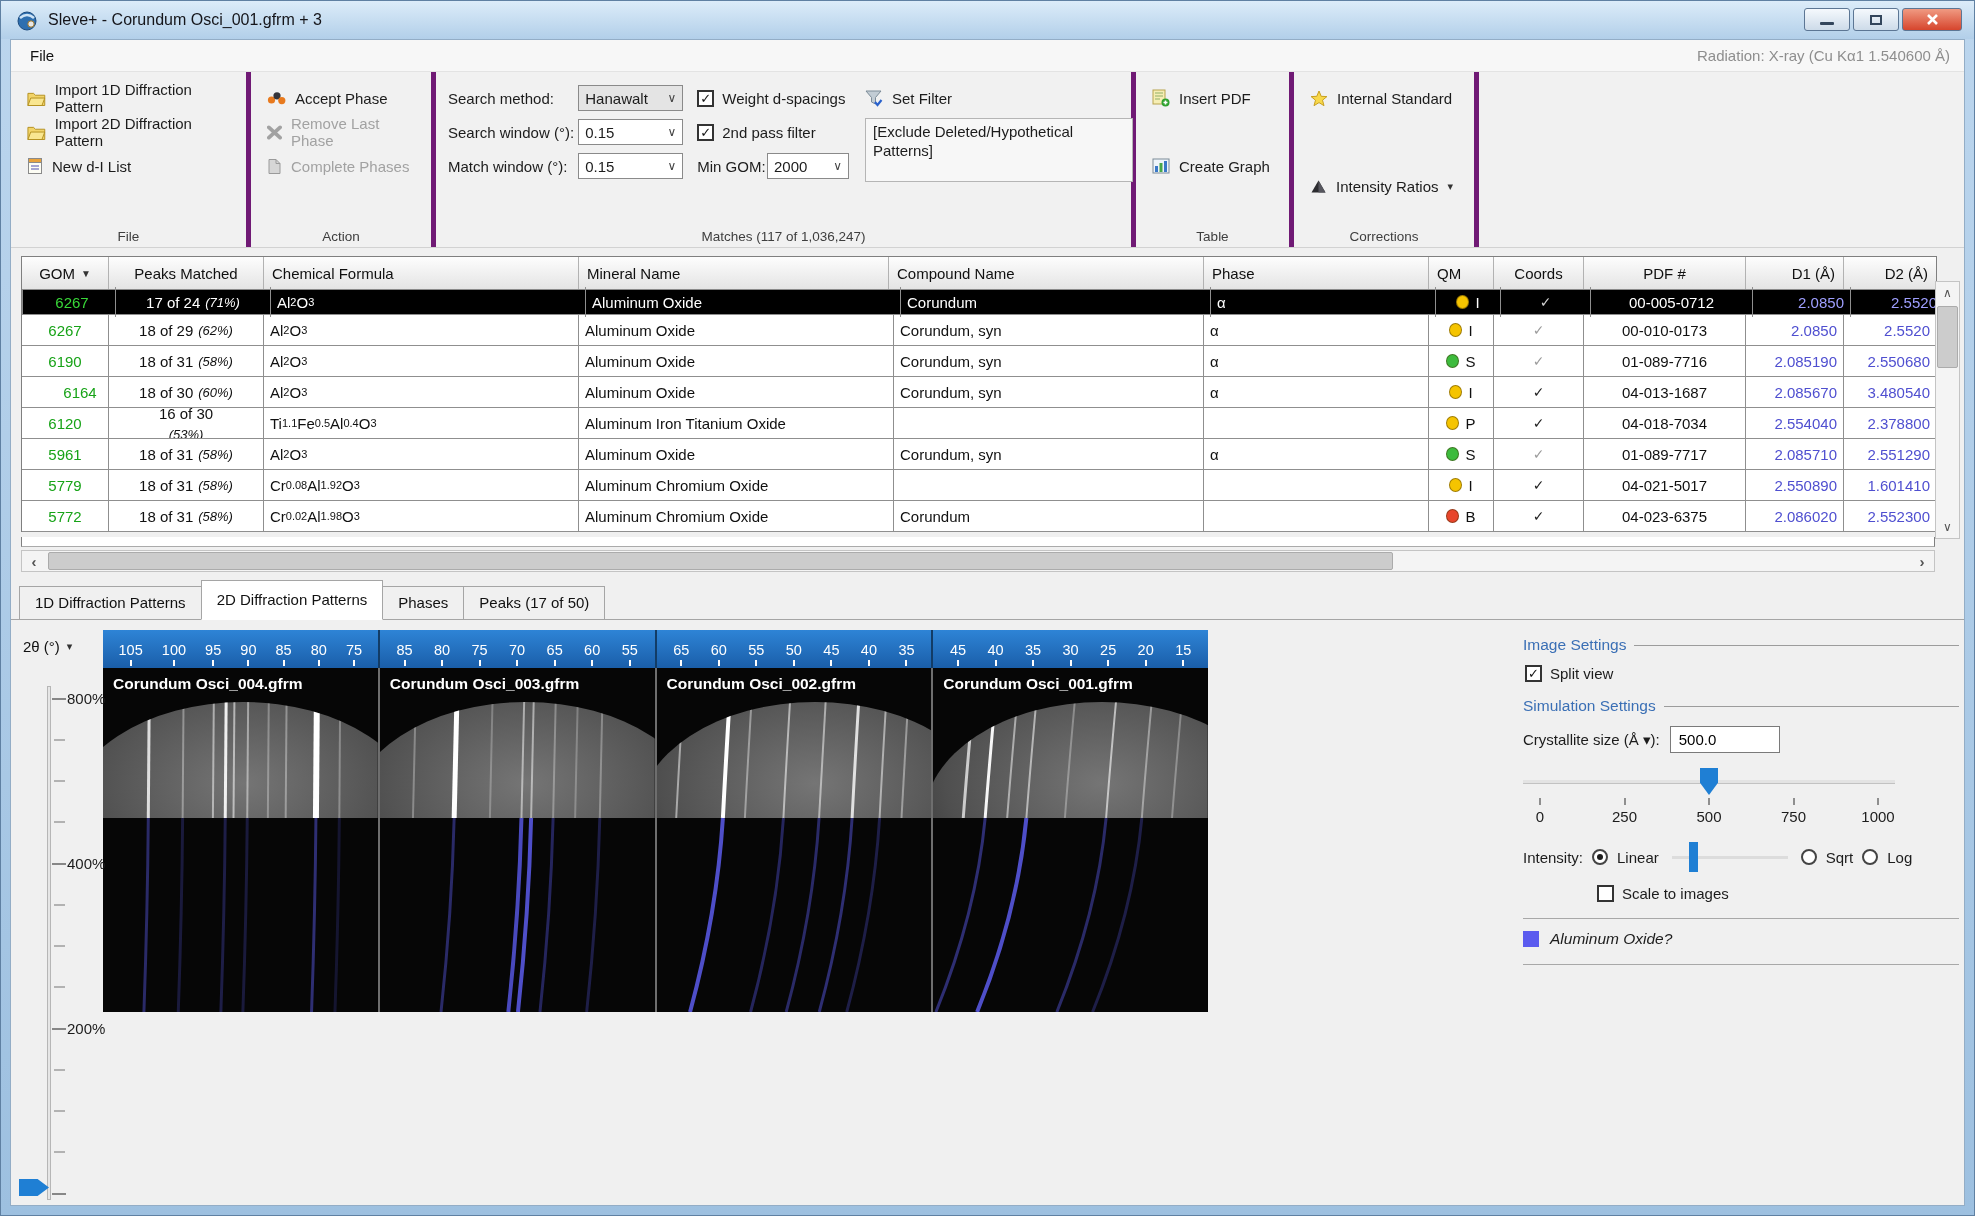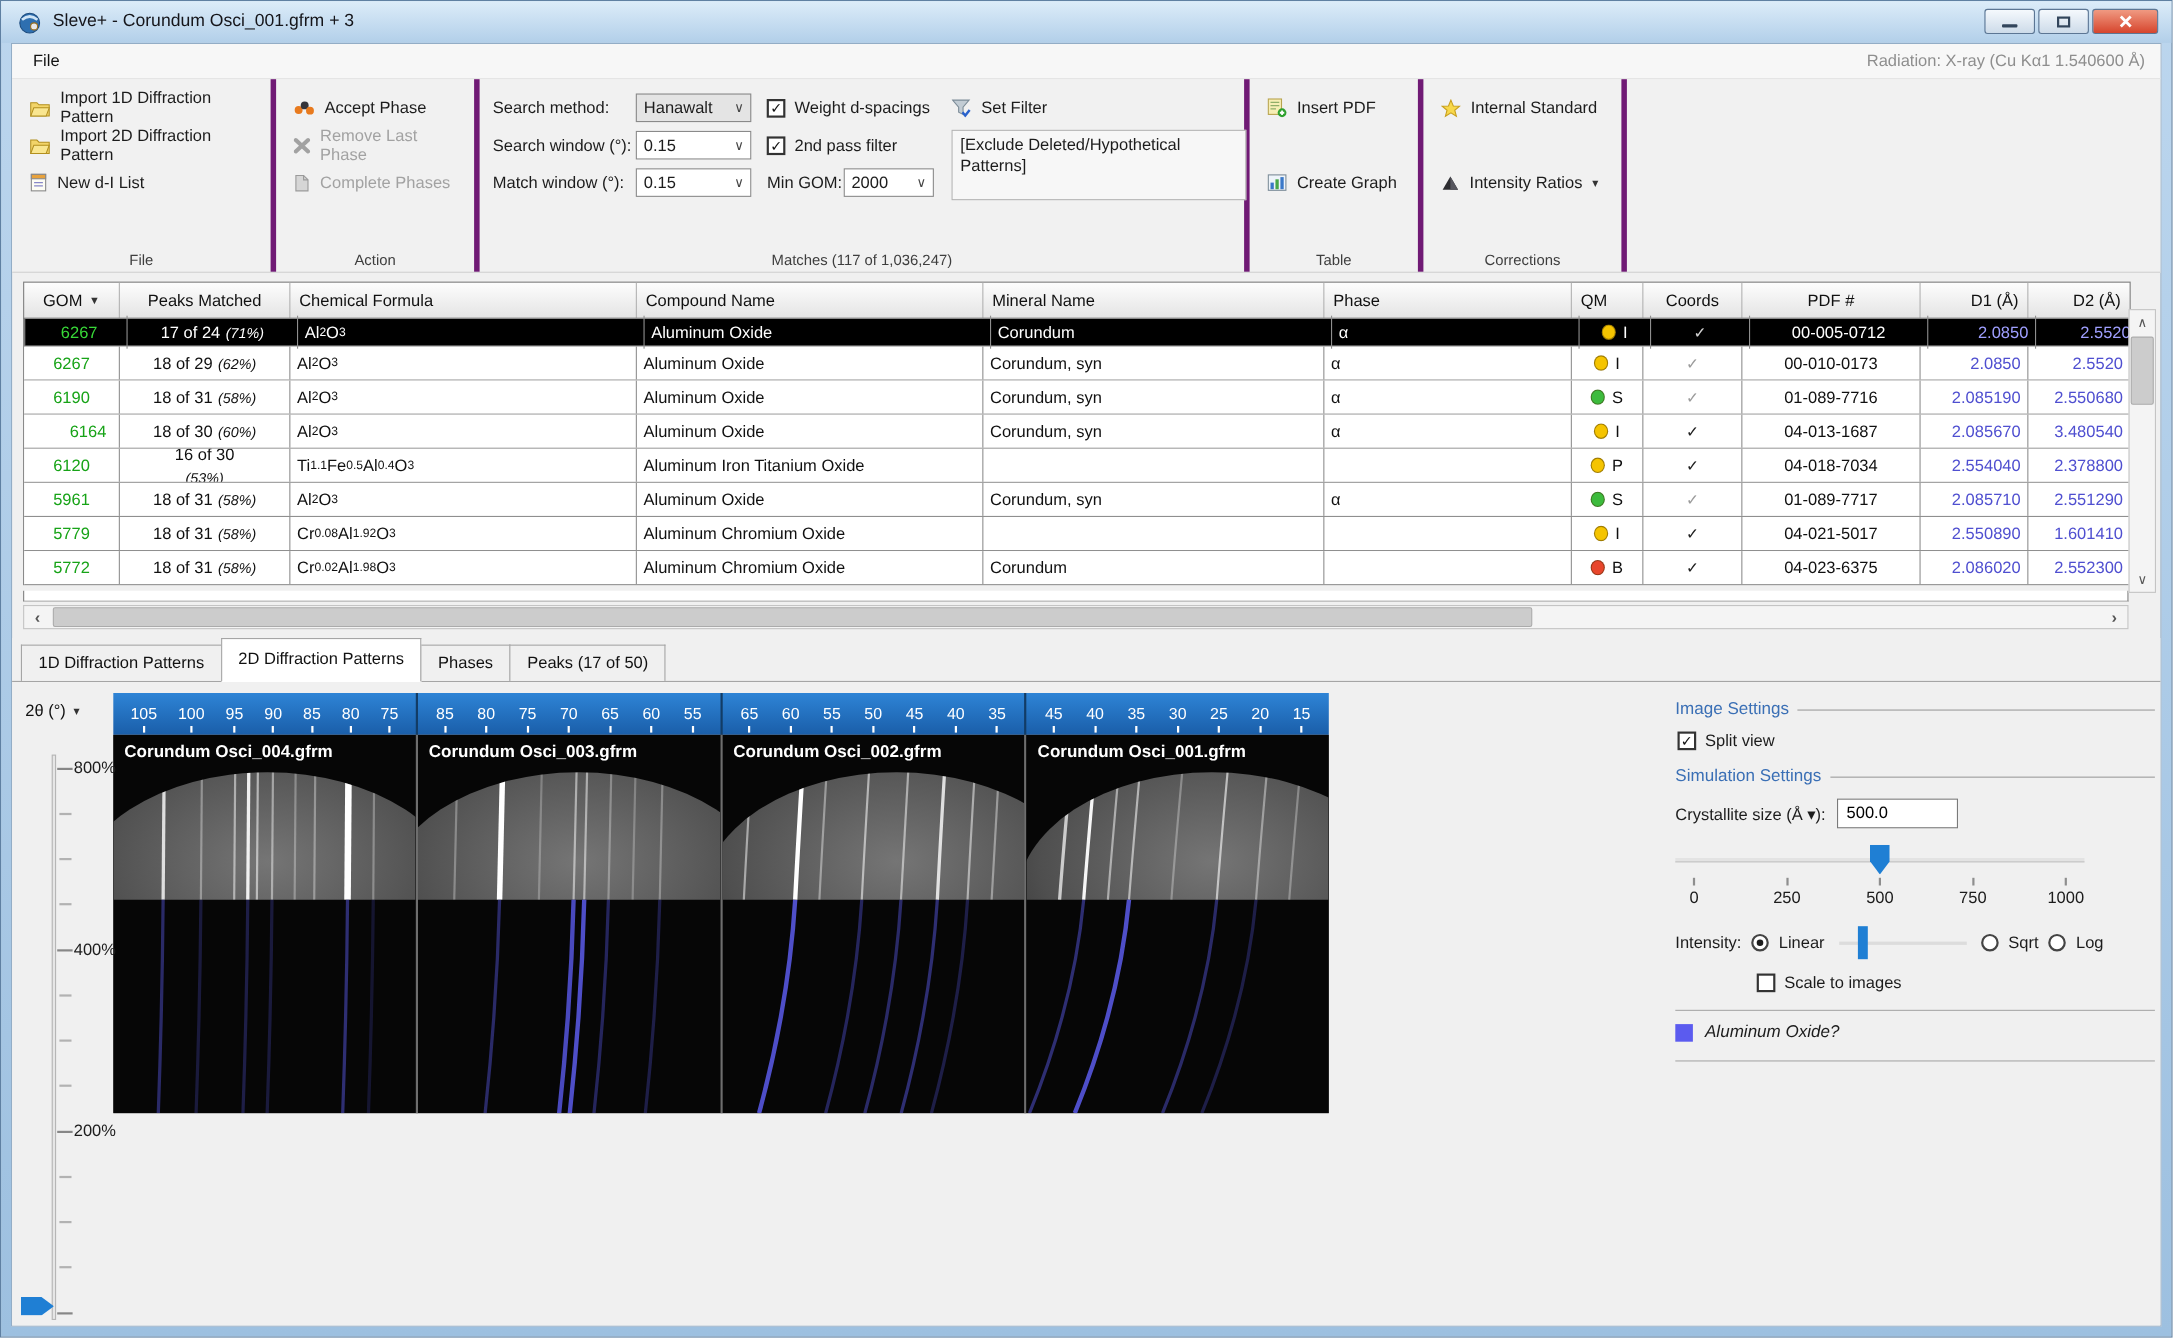--- a/index.html
+++ b/index.html
@@ -298,21 +298,21 @@
               <rect x="3" y="8" width="3" height="6" fill="#3a78c8"></rect>
               <rect x="7.5" y="5" width="3" height="9" fill="#49a849"></rect>
               <rect x="12" y="3" width="3" height="11" fill="#3a78c8"></rect>
             </svg>
           <span>Create Graph</span>
         </div>
         <div class="grp-caption">Table</div>
       </div>
 
       <div class="grp g-corr">
-        <div class="tbtn" style="margin-bottom:40px;">
+        <div class="tbtn" style="margin-bottom:60px;">
           <svg width="18" height="17" viewBox="0 0 18 17">
               <path d="M9,1 L11.2,6.3 16.9,6.6 12.5,10.2 14,15.7 9,12.6 4,15.7 5.5,10.2 1.1,6.6 6.8,6.3 Z" fill="#f8d84a" stroke="#c8a020"></path>
             </svg>
           <span>Internal Standard</span>
         </div>
         <div class="tbtn">
           <svg width="17" height="15" viewBox="0 0 17 15">
               <path d="M8.5,1.5 L15.5,13.5 H1.5 Z" fill="#2c2c30"></path>
               <path d="M8.5,1.5 L8.5,13.5 H15.5 Z" fill="#56565e"></path>
             </svg>
@@ -329,25 +329,25 @@
         <div class="th ctr" style="width: 87px;">
           <span>GOM</span>
           <span class="sort">▼</span>
         </div>
         <div class="th ctr" style="width: 155px;">
           <span>Peaks Matched</span>
         </div>
         <div class="th " style="width: 315px;">
           <span>Chemical Formula</span>
         </div>
+        <div class="th " style="width: 310px;">
+          <span>Mineral Name</span>
+        </div>
         <div class="th " style="width: 315px;">
           <span>Compound Name</span>
-        </div>
-        <div class="th " style="width: 310px;">
-          <span>Mineral Name</span>
         </div>
         <div class="th " style="width: 225px;">
           <span>Phase</span>
         </div>
         <div class="th " style="width: 65px;">
           <span>QM</span>
         </div>
         <div class="th ctr" style="width: 90px;">
           <span>Coords</span>
         </div>

